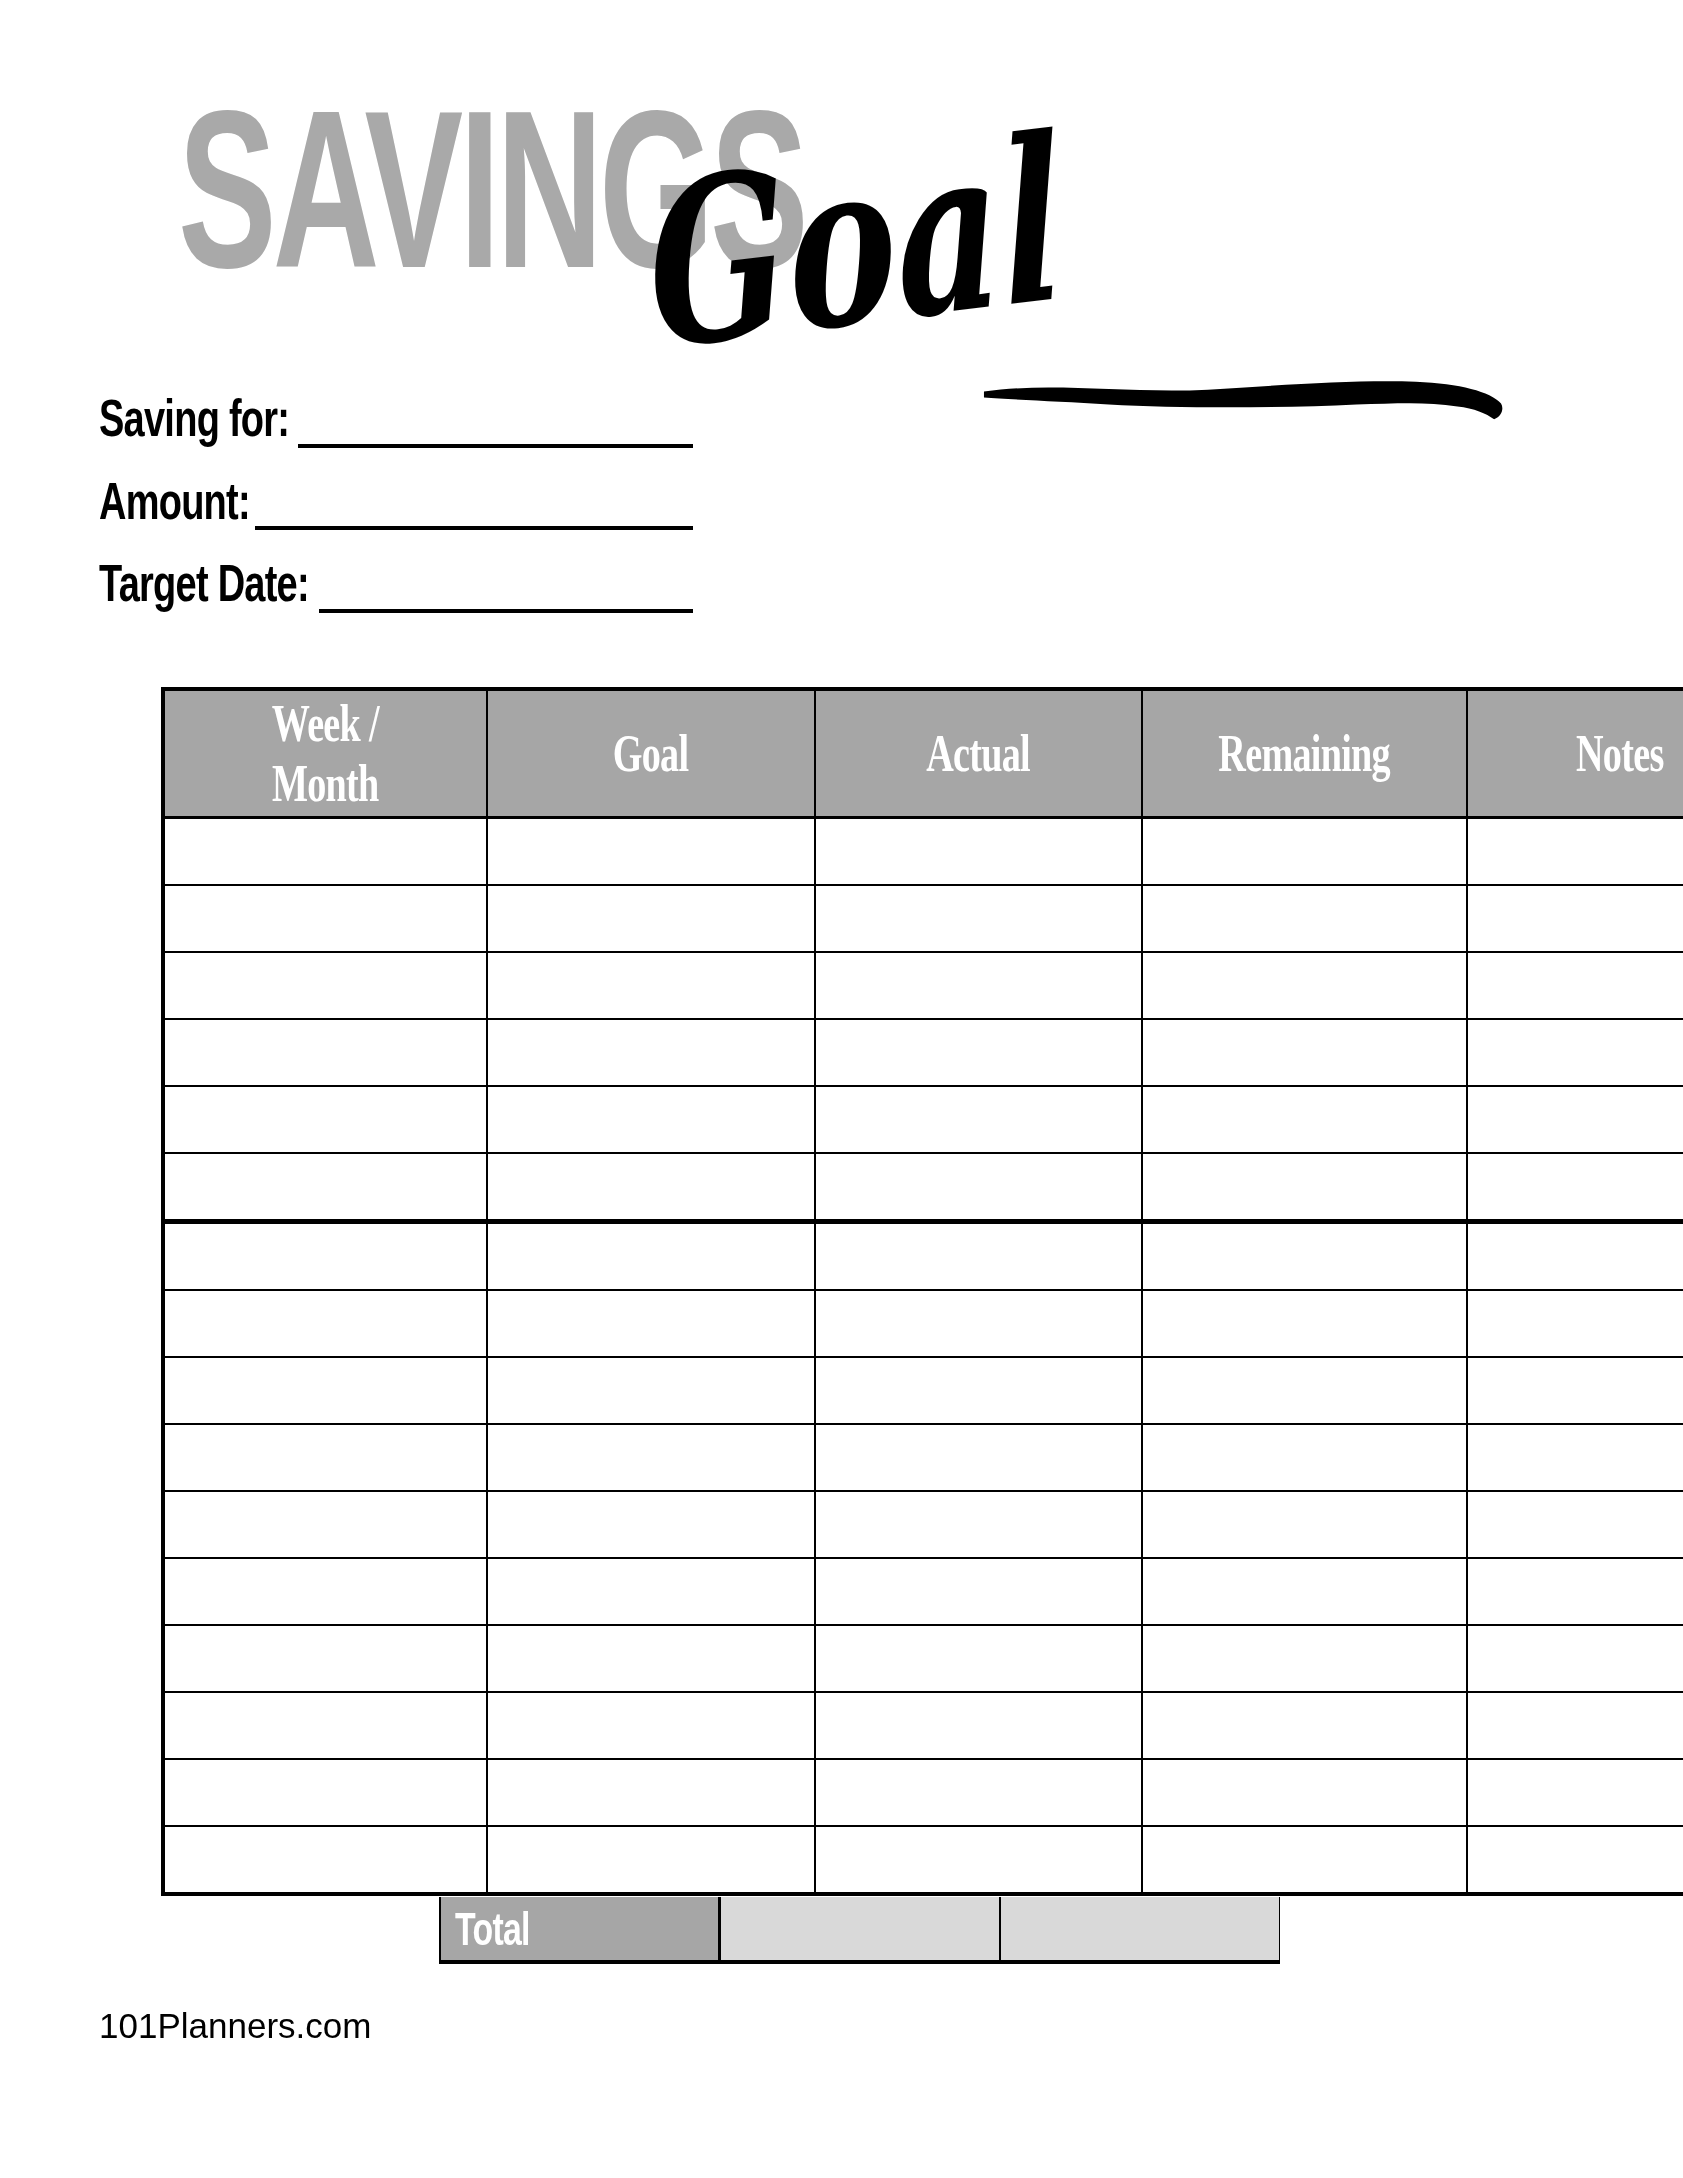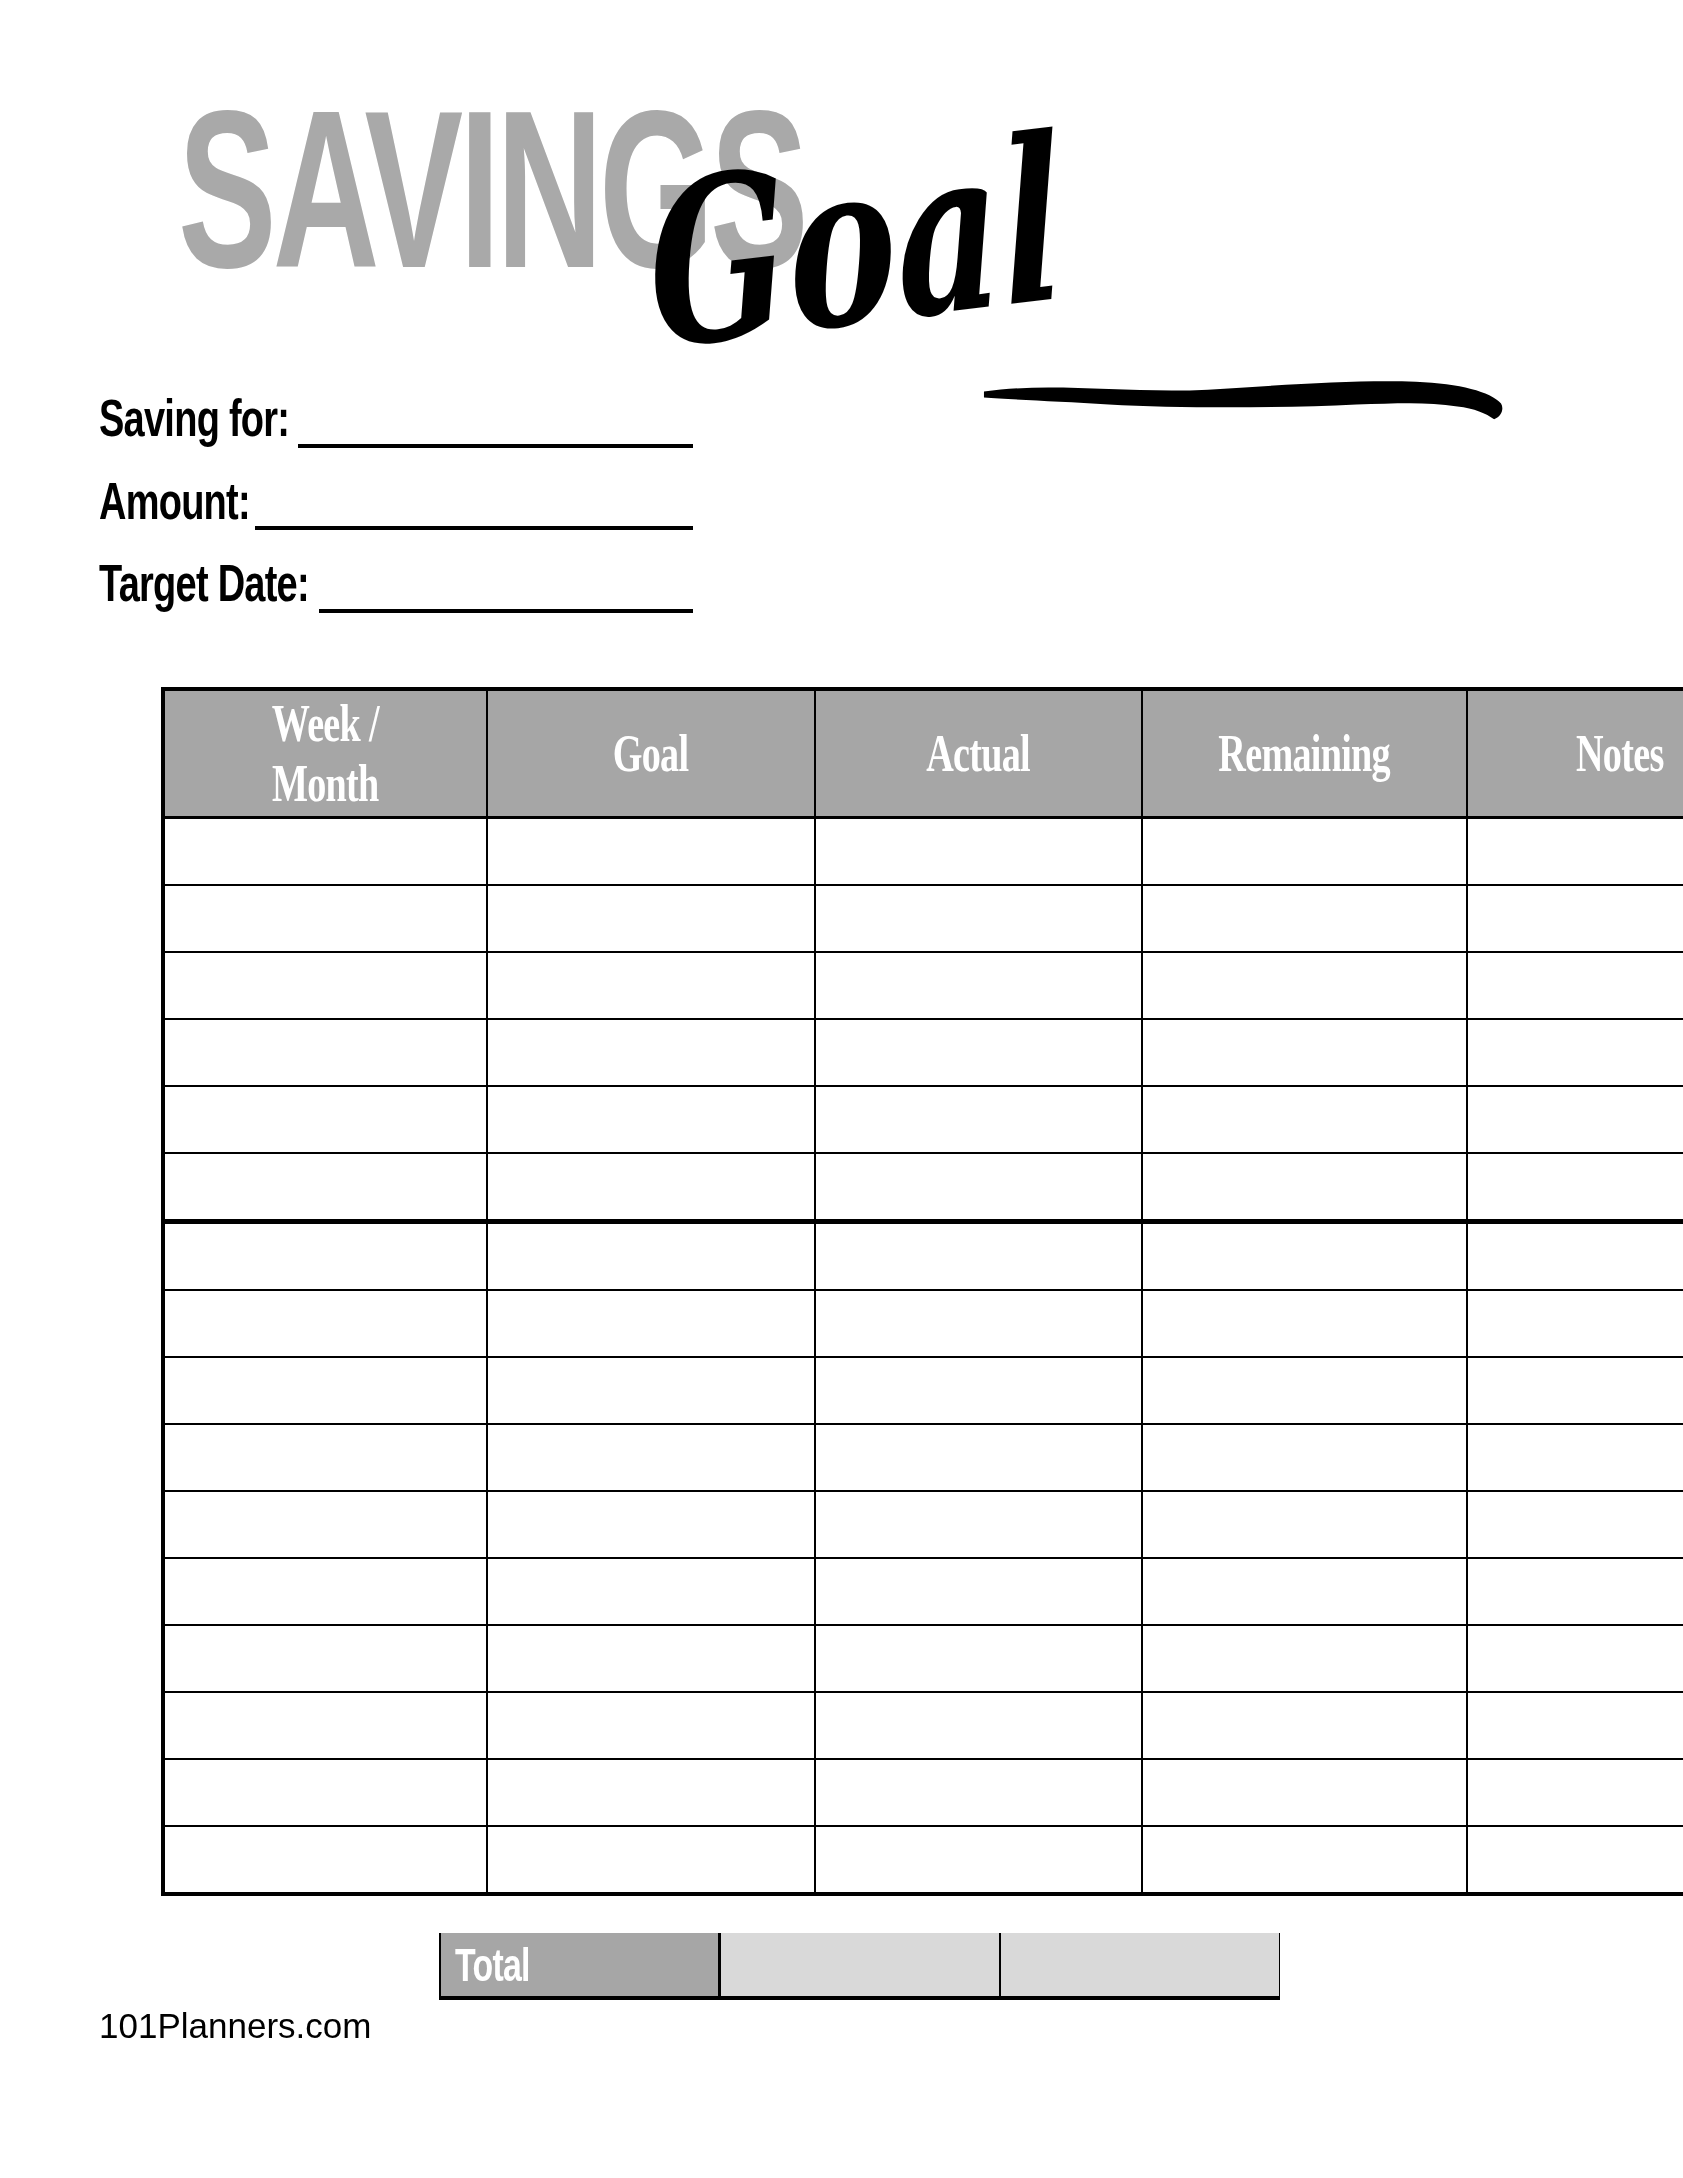--- a/index.html
+++ b/index.html
@@ -60,21 +60,20 @@
     white-space:pre-line; line-height:1.12; letter-spacing:-1px;
   }
   table.tracker td { height:65px; border:2px solid #000; padding:0; }
   table.tracker tr.section-break td { border-bottom:5px solid #000; }
 
   
   .total-row {
     position:absolute; left:439px; top:1897px; height:67px;
     display:flex; box-sizing:border-box;
     border-bottom:4px solid #000;
-    margin-top:36px;
   }
   .total-label-cell {
     width:282px; box-sizing:border-box; background:#a6a6a6;
     border-left:2px solid #000; border-right:3px solid #000;
     display:flex; align-items:center; padding-left:14px;
   }
   .total-label-cell .total-text {
     color:#fff; font-size:47px; font-weight:bold; line-height:1; letter-spacing:-1px;
     display:inline-block; transform:scaleX(0.72); transform-origin:left center;
     white-space:nowrap;

